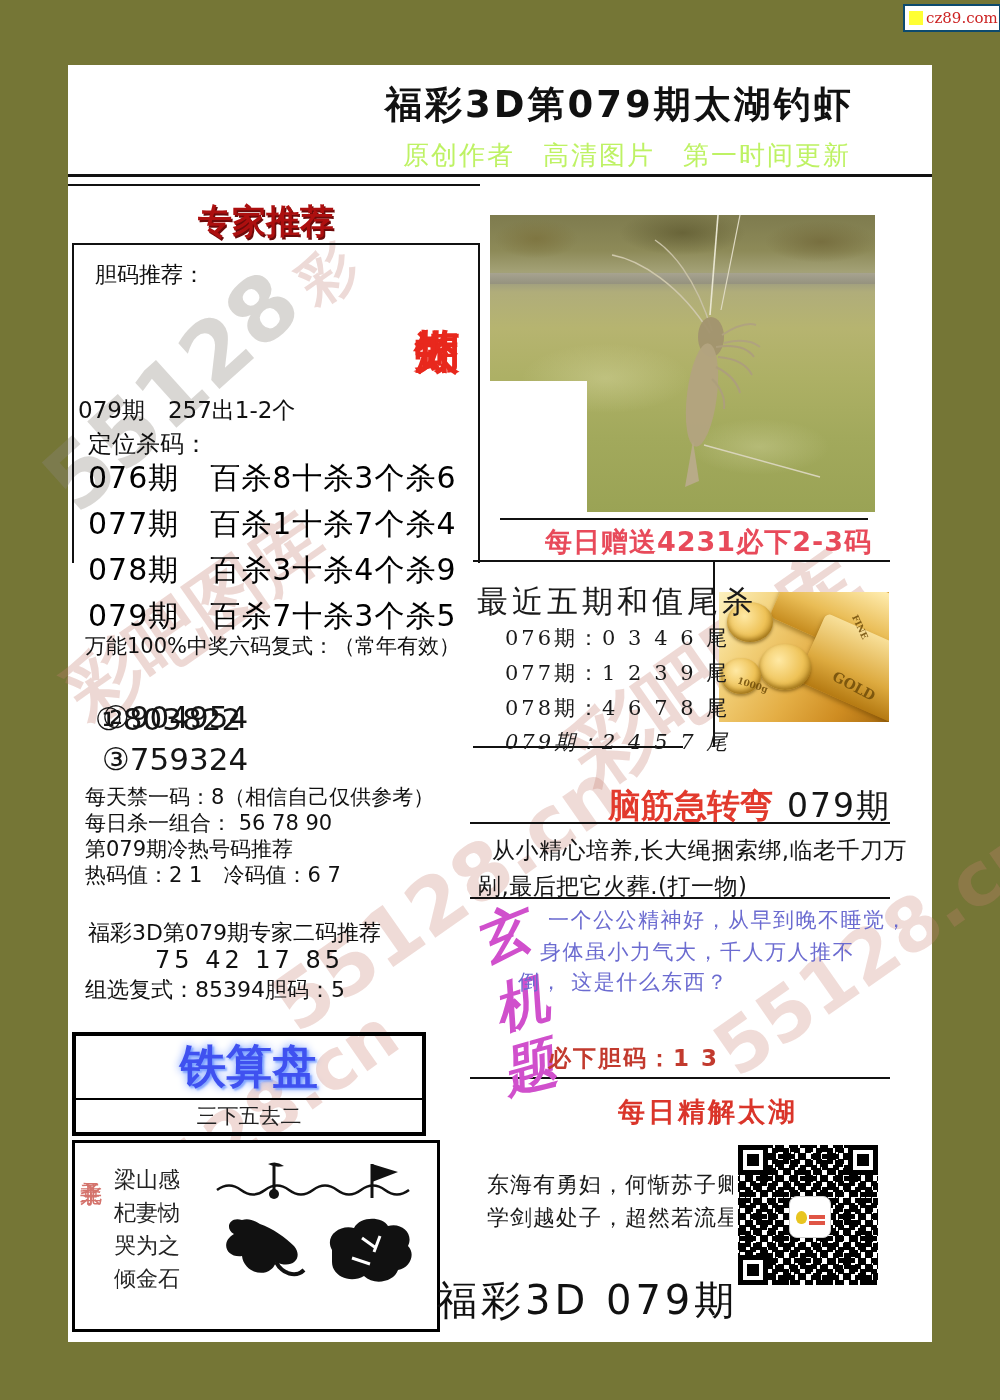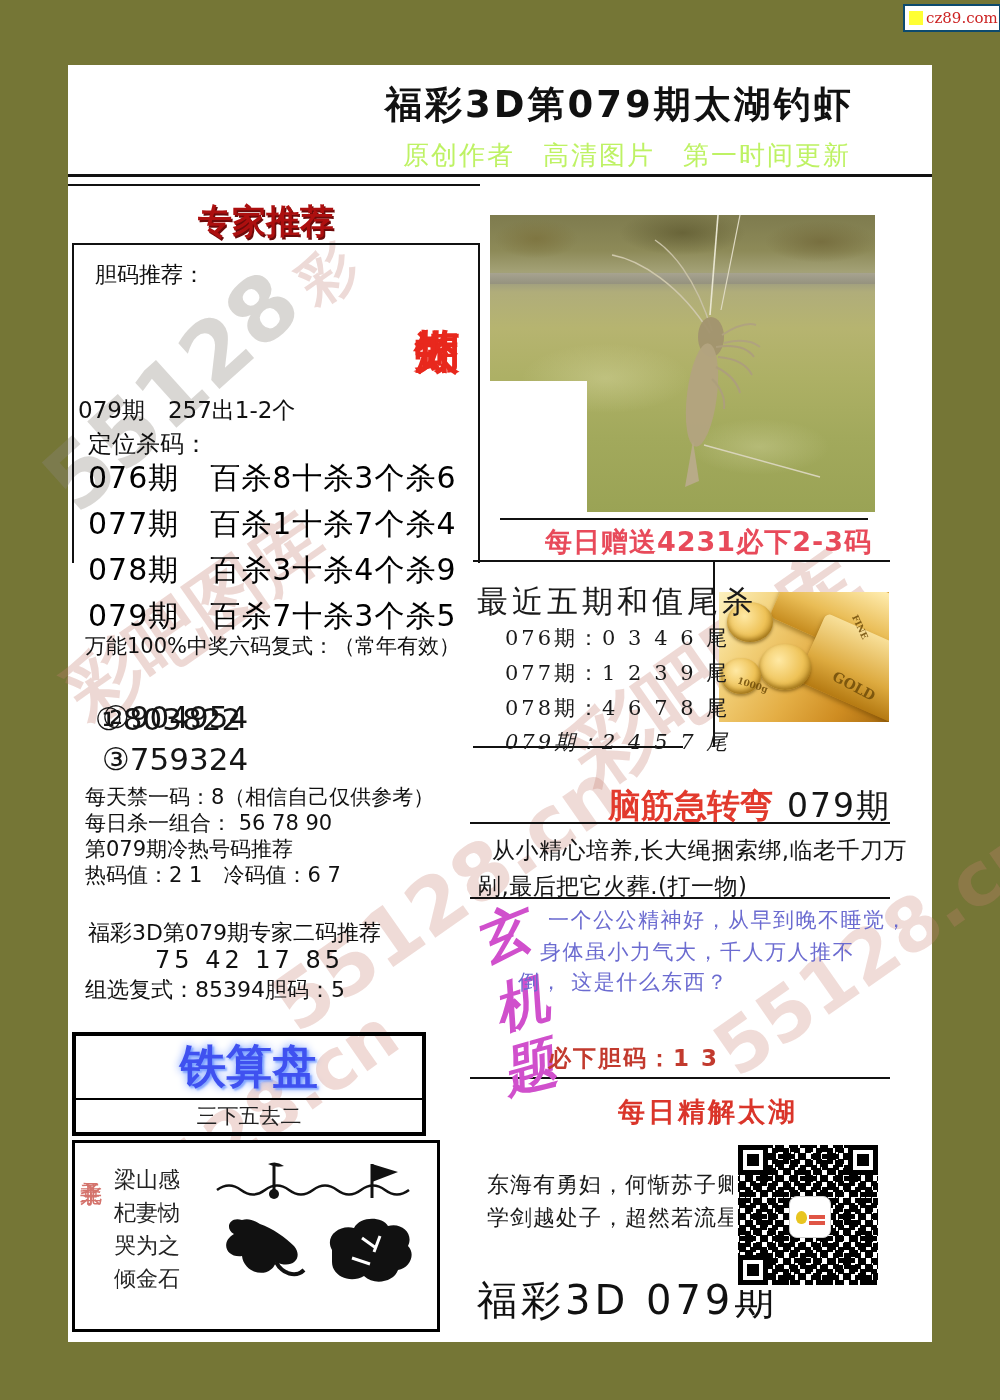--- a/index.html
+++ b/index.html
@@ -35,21 +35,21 @@
   .combo{font-size:31px;color:#151515;z-index:4;}
   .vert-red{left:413px;top:293px;font-size:45px;font-weight:bold;color:#e8281d;writing-mode:vertical-rl;text-orientation:upright;height:200px;line-height:48px;z-index:4;}
   
   .tsp{left:72px;top:1032px;width:346px;height:96px;border:4px solid #000;z-index:4;background:transparent;}
   .tsp .big{height:62px;border-bottom:2px solid #000;display:flex;align-items:center;justify-content:center;font-size:46px;font-weight:bold;color:#3f51f0;text-shadow:0 0 8px rgba(110,150,255,.95),2px 2px 2px rgba(120,160,255,.8);}
   .tsp .small{height:32px;display:flex;align-items:center;justify-content:center;font-size:21px;color:#222;}
   
   .bj{left:72px;top:1140px;width:362px;height:186px;border:3px solid #000;z-index:4;background:#fff;}
   .bj-title{left:78px;top:1165px;font-size:22px;color:#d4736c;writing-mode:vertical-rl;text-orientation:upright;height:135px;line-height:26px;z-index:5;}
   .bj-poem{left:114px;top:1163px;font-size:22px;color:#222;line-height:33px;z-index:5;}
-  .footer-issue{left:437px;top:1273px;font-size:40px;letter-spacing:4px;color:#111;z-index:4;padding-left:40px;}
+  .footer-issue{left:437px;top:1273px;font-size:40px;letter-spacing:4px;color:#111;z-index:4;}
   
   .photo{left:490px;top:215px;width:385px;height:297px;z-index:3;background:
     radial-gradient(120px 50px at 30% 55%, rgba(225,225,175,.35), transparent 70%),
     radial-gradient(100px 40px at 70% 78%, rgba(228,228,182,.30), transparent 70%),
     radial-gradient(60px 28px at 12% 8%, rgba(125,115,62,.85), transparent 70%),
     radial-gradient(90px 32px at 50% 6%, rgba(95,90,48,.75), transparent 70%),
     radial-gradient(80px 30px at 86% 9%, rgba(115,105,58,.8), transparent 70%),
     linear-gradient(180deg,#7e7b4e 0%,#8d8a58 12%,#a3a176 19%,#9d9b80 22%,#b0ad7a 26%,#b6b470 38%,#adb065 55%,#a2a95c 75%,#9aa355 100%);}
   .photo-notch{left:490px;top:381px;width:97px;height:131px;background:#fff;z-index:3;}
   .wall{position:absolute;left:0;top:58px;width:100%;height:11px;background:linear-gradient(180deg,#a8a494,#93907e);opacity:.85;}

